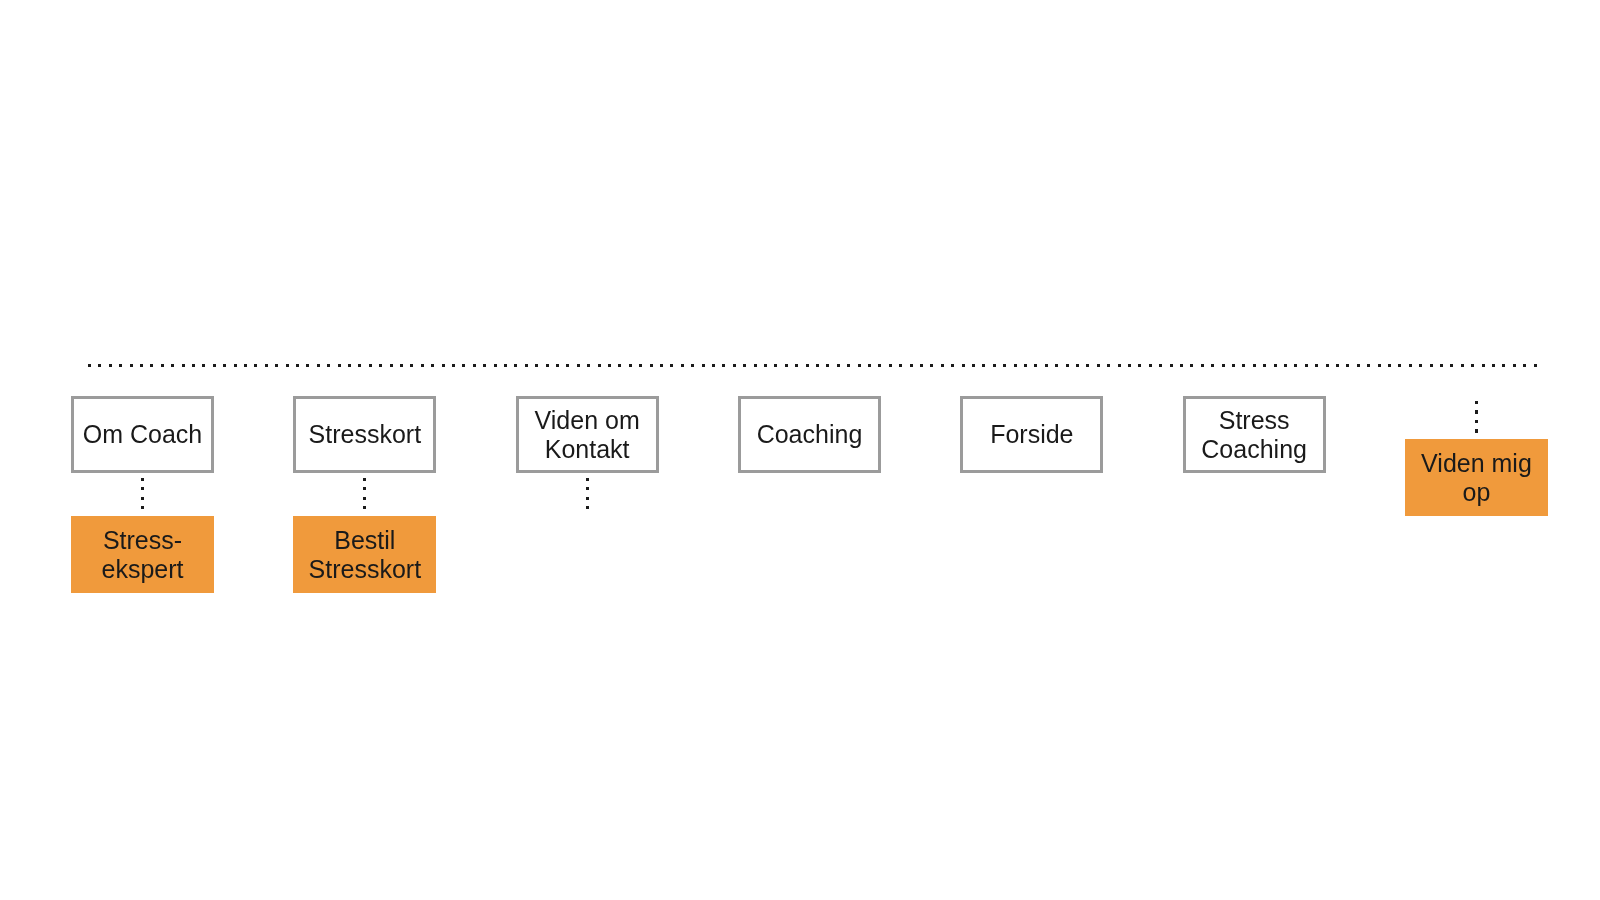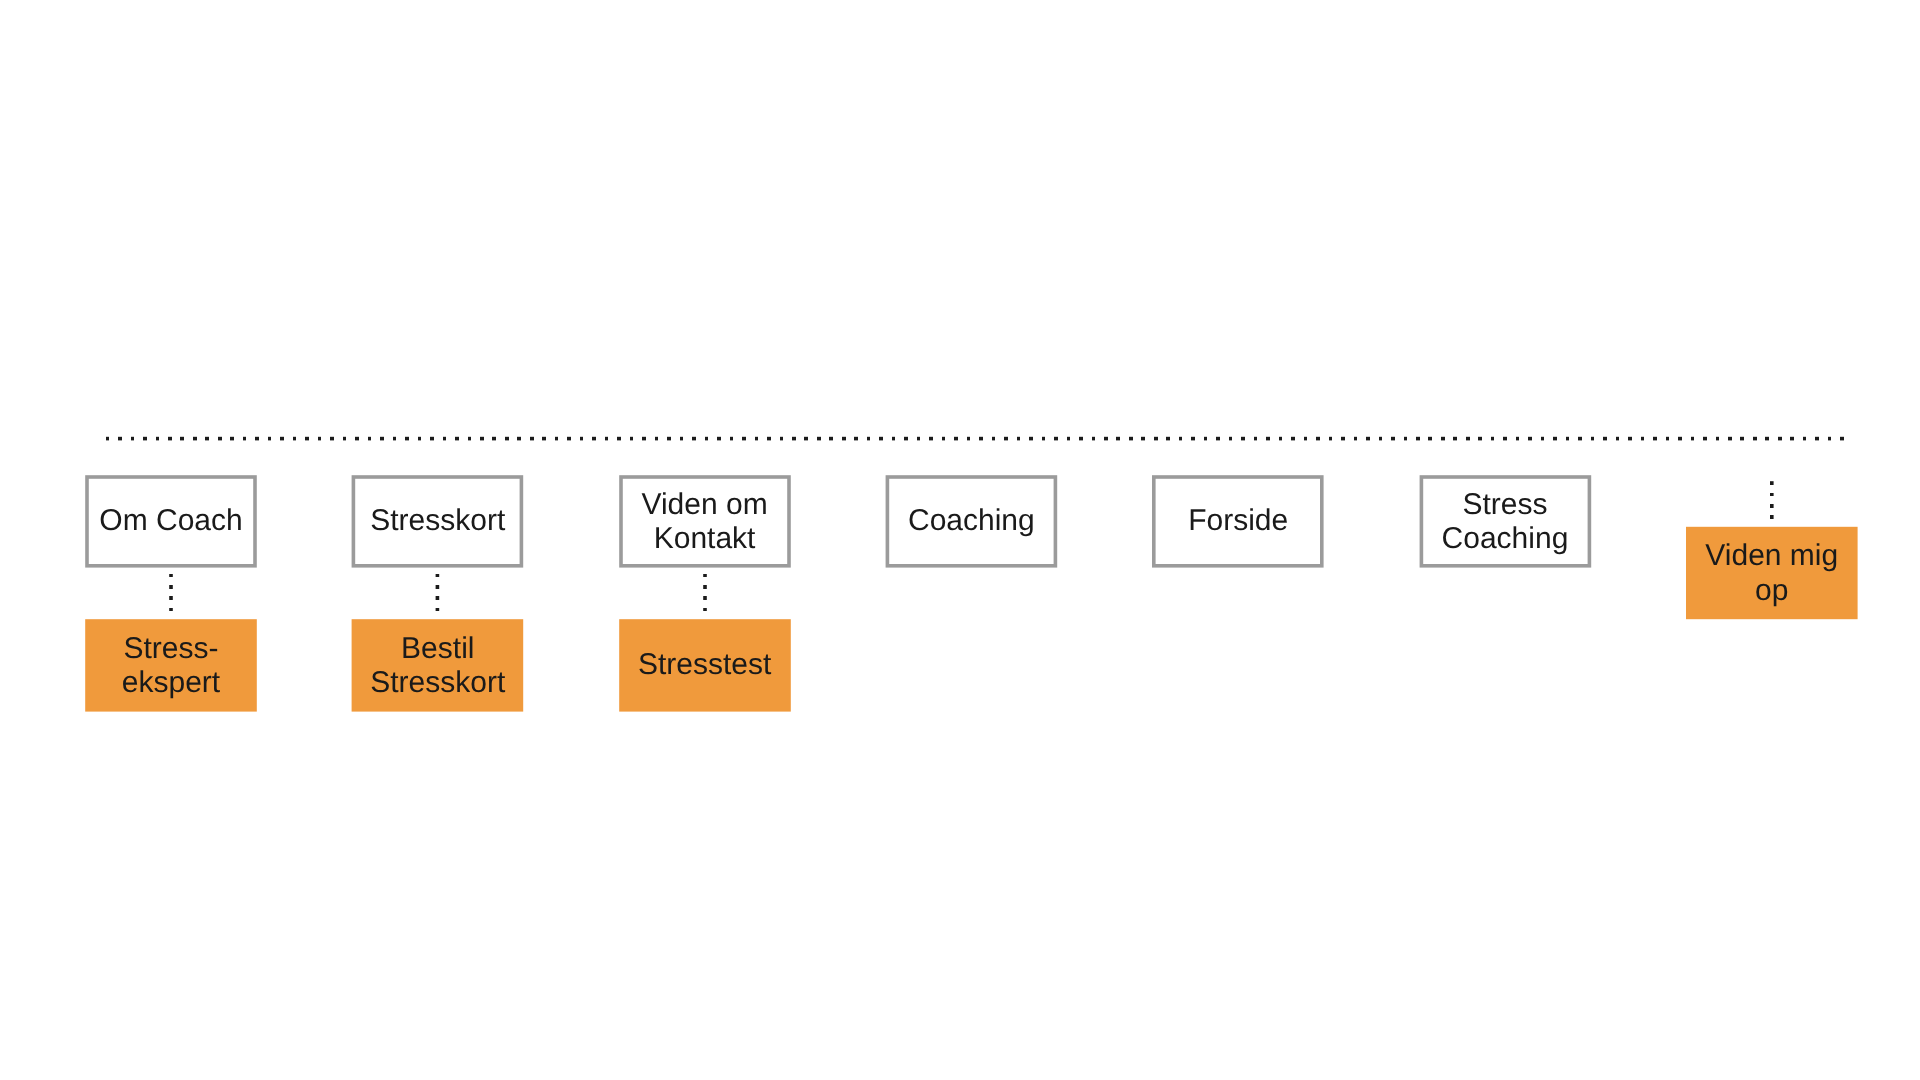--- a/index.html
+++ b/index.html
@@ -86,21 +86,20 @@
       <div class="col">
     <div class="node">Stresskort</div>
   <div class="connector"></div>
         <div class="child-node">Bestil
 Stresskort</div>
       </div>
       <div class="col">
     <div class="node">Viden om
 Kontakt</div>
   <div class="connector"></div>
-        <div class="child-node">Stresstest</div>
       </div>
       <div class="col">
     <div class="node">Coaching</div>
   </div>
       <div class="col">
     <div class="node">Forside</div>
   </div>
       <div class="col">
     <div class="node">Stress
 Coaching</div>

